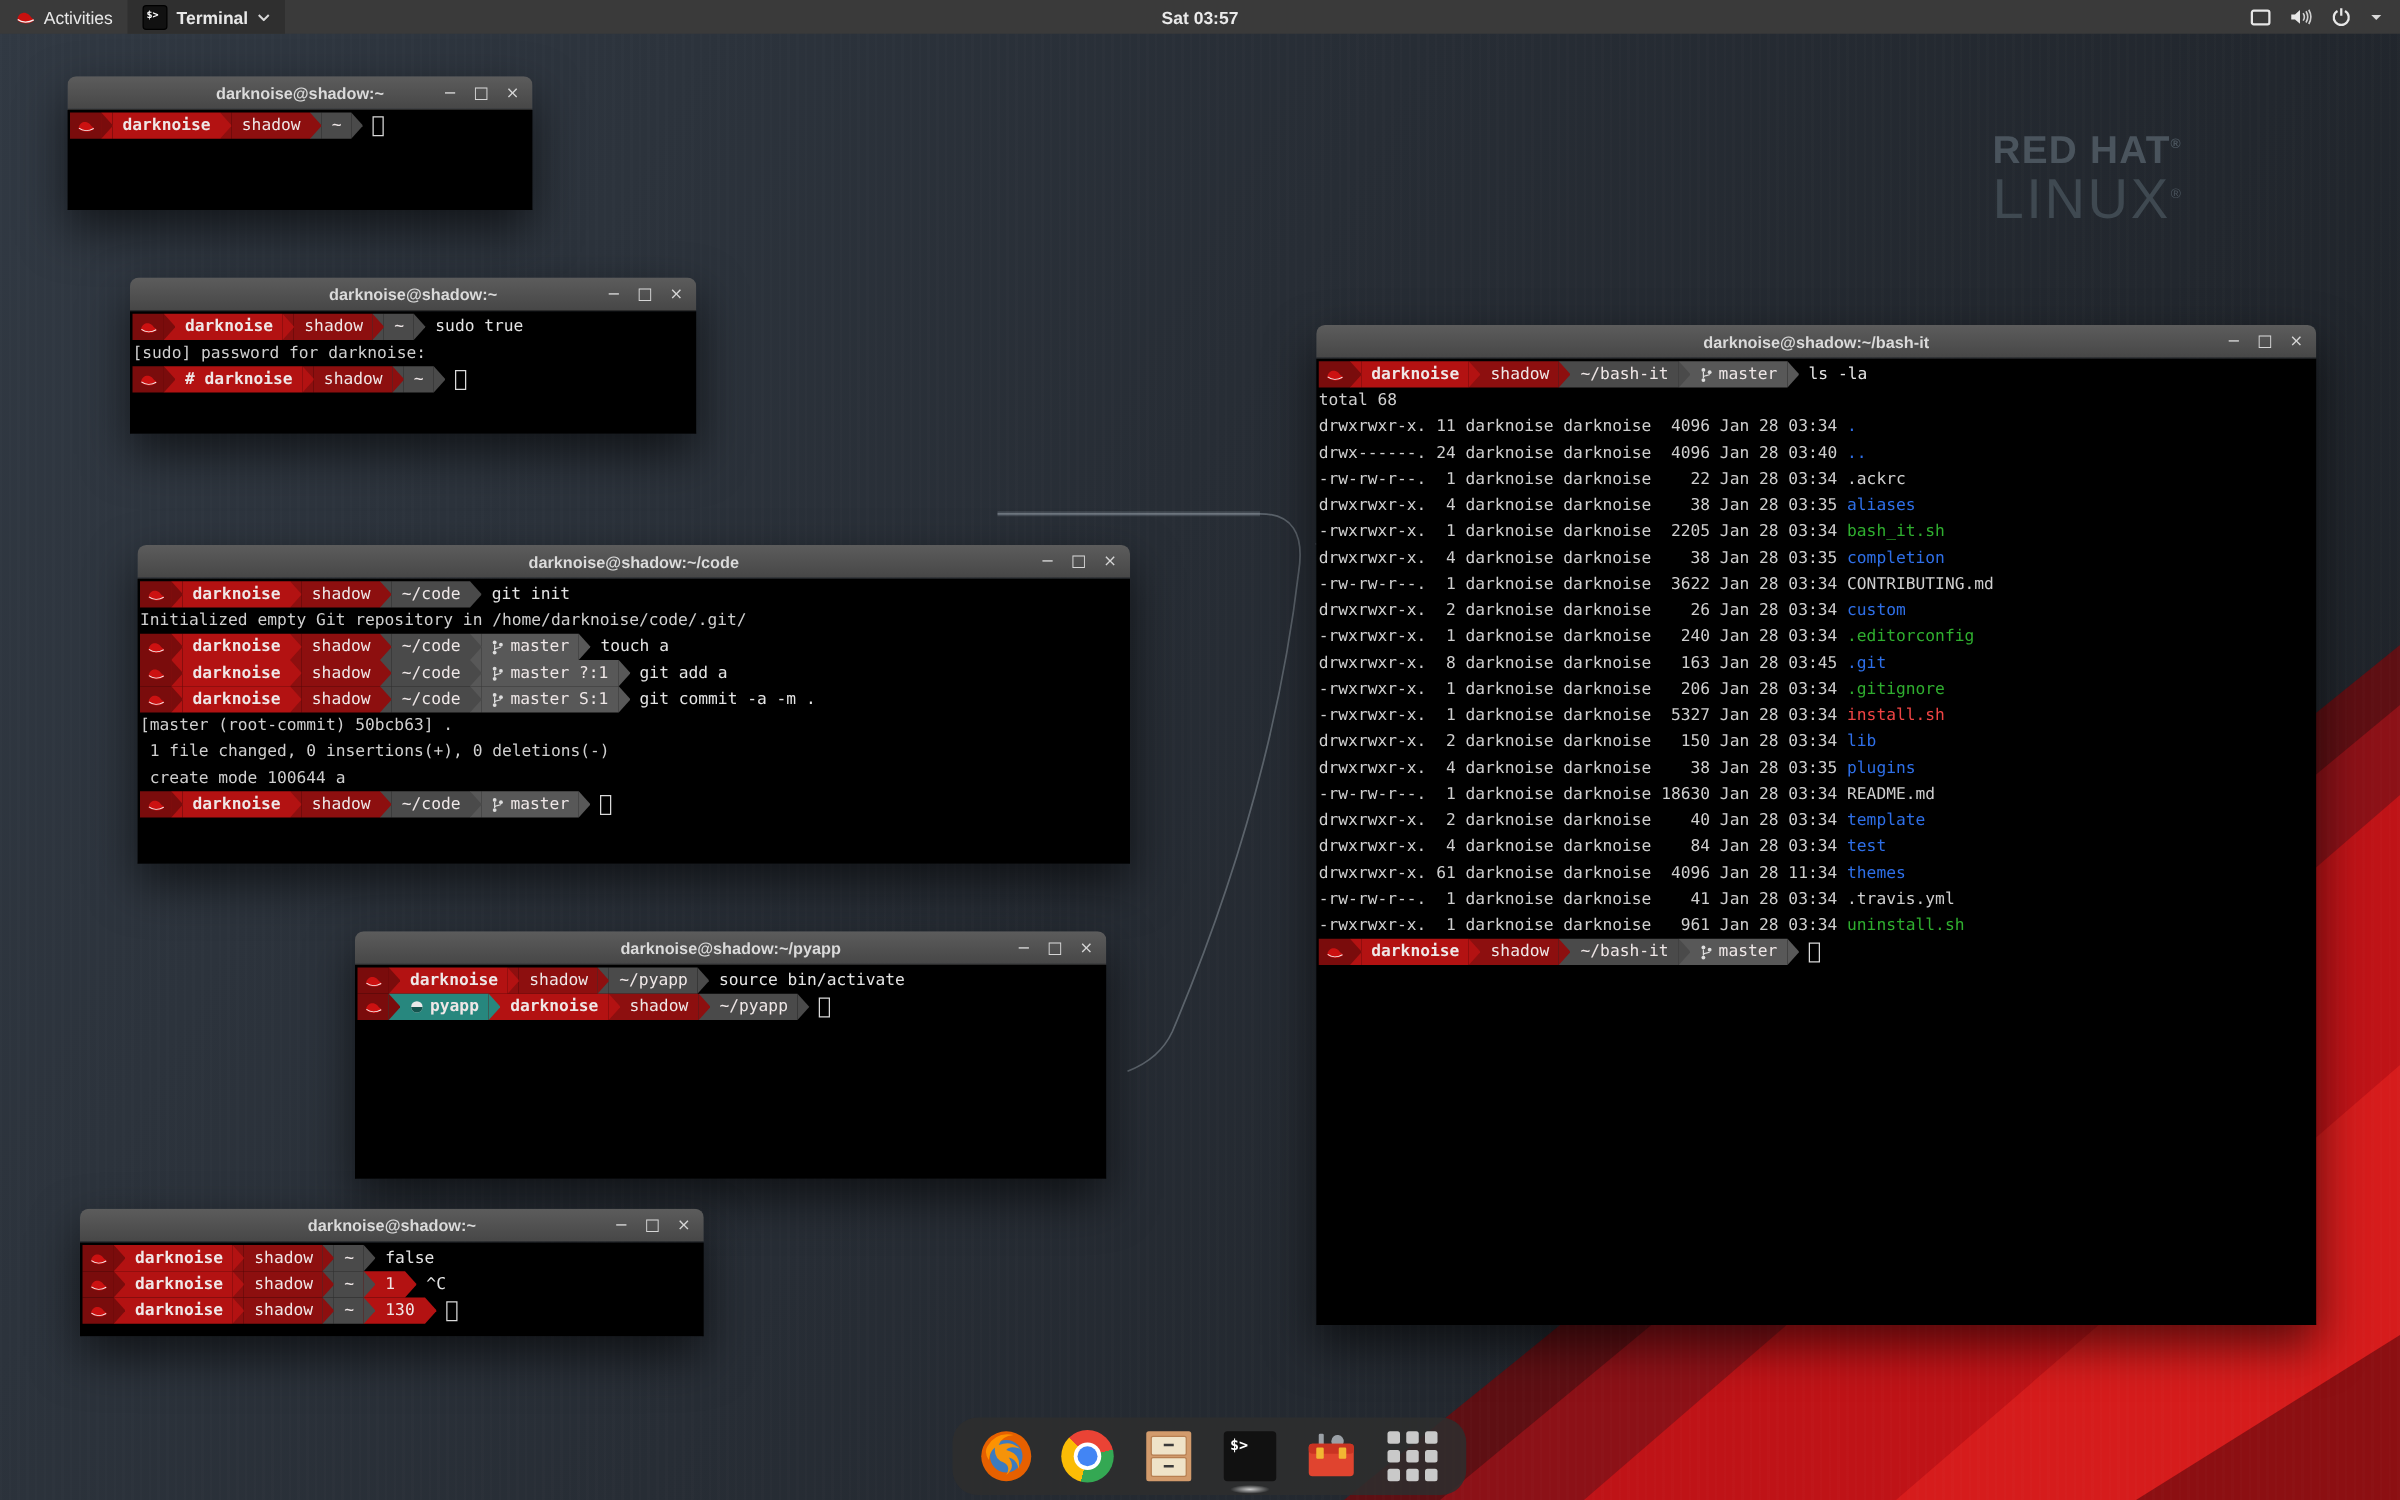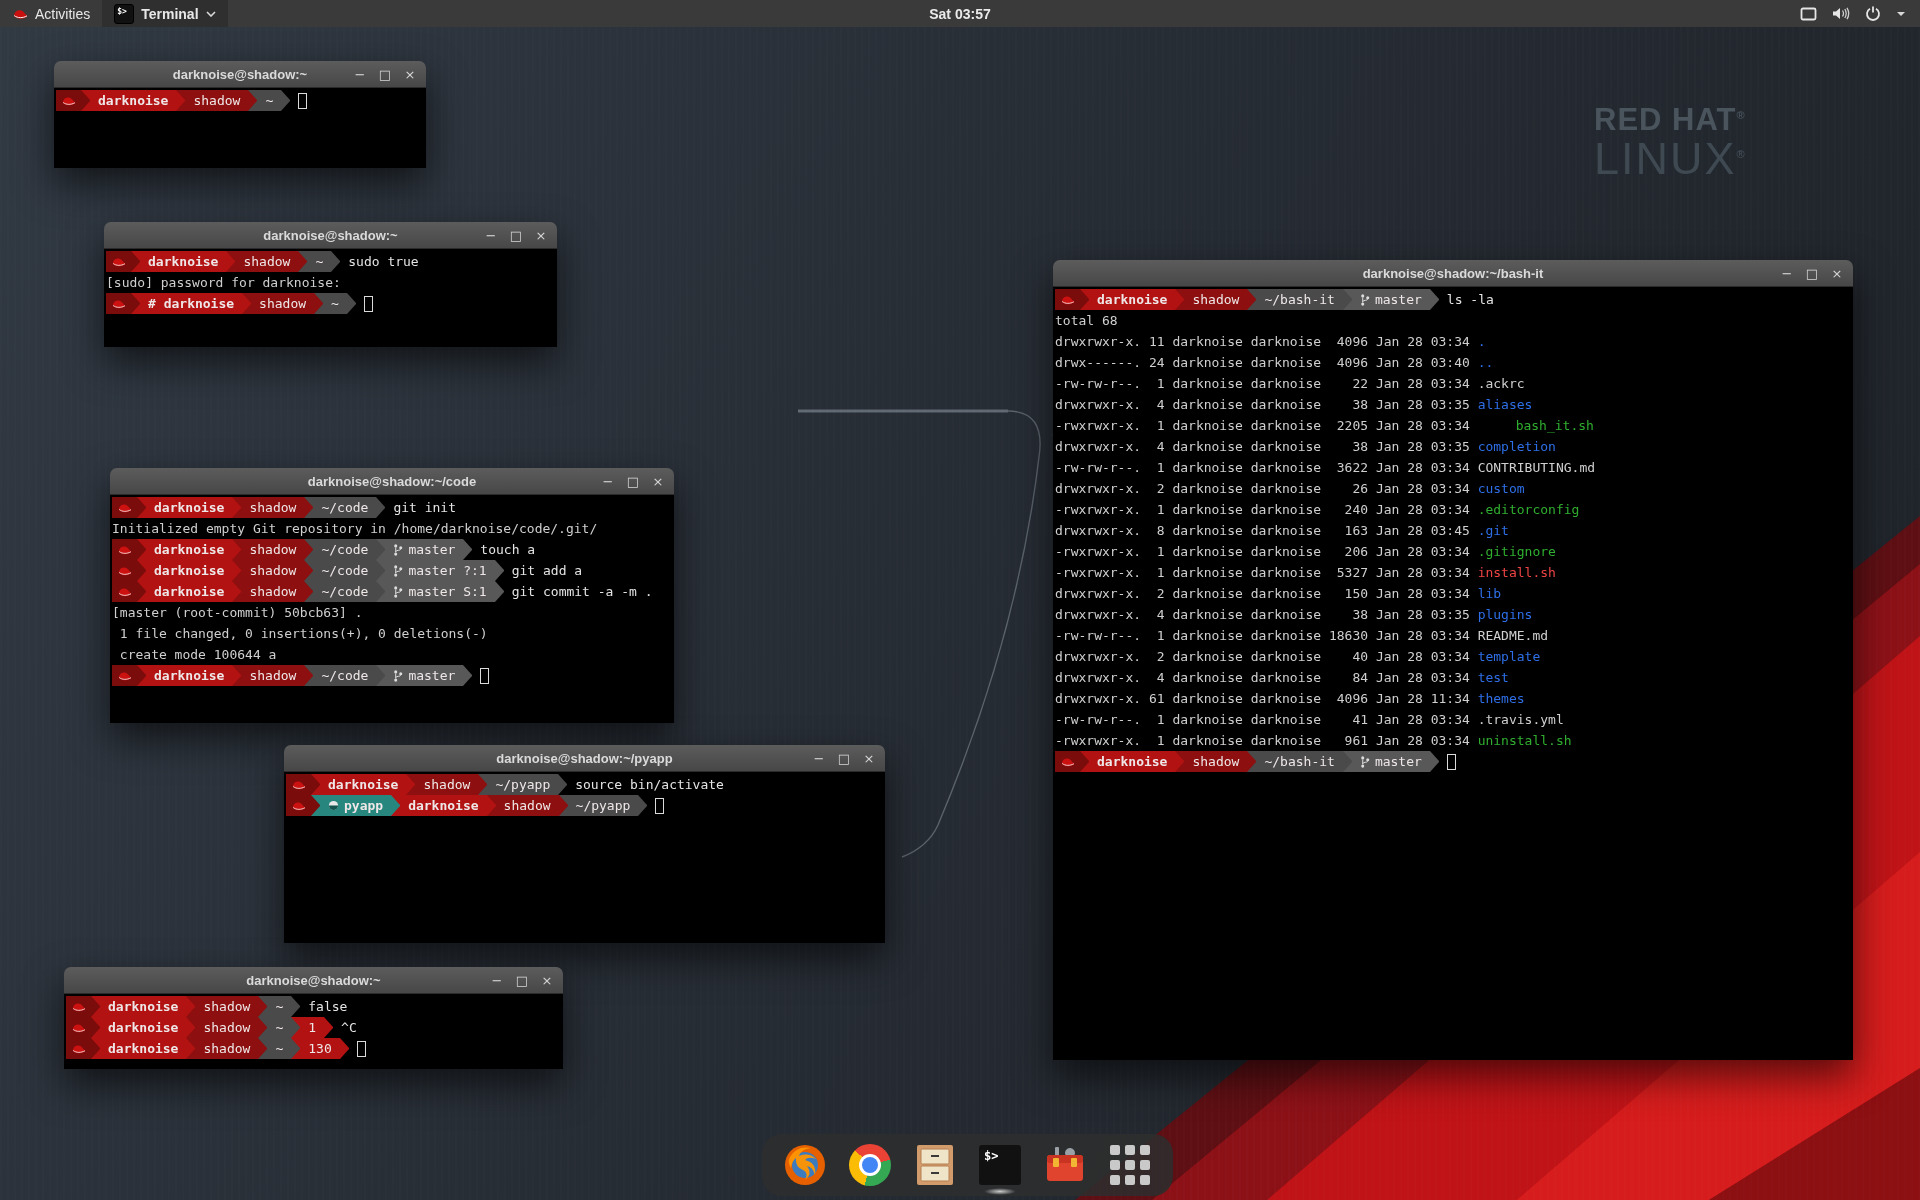--- a/index.html
+++ b/index.html
@@ -144,21 +144,21 @@
             <path d="M2.2 8.1 C5.6 10.8 10.8 10.7 15 8.4" stroke="#f0f0f0" stroke-width="0.9" fill="none"></path>
           </svg></span><span class="pl-sep" style="border-left-color: rgb(122, 12, 12); background: rgb(179, 18, 18);"></span><span class="pl" style="background: rgb(179, 18, 18);"><span style="font-weight: bold;">darknoise</span></span><span class="pl-sep" style="border-left-color: rgb(179, 18, 18); background: rgb(141, 15, 15);"></span><span class="pl" style="background: rgb(141, 15, 15);"><span>shadow</span></span><span class="pl-sep" style="border-left-color: rgb(141, 15, 15); background: rgb(74, 74, 74);"></span><span class="pl" style="background: rgb(74, 74, 74);"><span>~</span></span><span class="pl-sep" style="border-left-color: rgb(74, 74, 74); background: transparent;"></span><span class="ttext cmd">sudo true</span></div>
       <div class="tline"><span class="ttext">[sudo] password for darknoise:</span></div>
       <div class="tline"><span class="pl hat" style="background: rgb(122, 12, 12);"><svg width="15" height="12" viewBox="0 0 16 13">
             <path fill="#cc1111" d="M2 7.6 C2.6 3.8 6 2.2 9 3 C11.2 3.6 12.4 5.2 13.2 6.6 C14 7.3 15 7.8 15.4 8.5 C14.2 10.6 10 11.8 6.4 10.9 C3.6 10.2 1.6 9 2 7.6 Z"></path>
             <path d="M2.2 8.1 C5.6 10.8 10.8 10.7 15 8.4" stroke="#f0f0f0" stroke-width="0.9" fill="none"></path>
           </svg></span><span class="pl-sep" style="border-left-color: rgb(122, 12, 12); background: rgb(179, 18, 18);"></span><span class="pl" style="background: rgb(179, 18, 18);"><span style="font-weight: bold;"># darknoise</span></span><span class="pl-sep" style="border-left-color: rgb(179, 18, 18); background: rgb(141, 15, 15);"></span><span class="pl" style="background: rgb(141, 15, 15);"><span>shadow</span></span><span class="pl-sep" style="border-left-color: rgb(141, 15, 15); background: rgb(74, 74, 74);"></span><span class="pl" style="background: rgb(74, 74, 74);"><span>~</span></span><span class="pl-sep" style="border-left-color: rgb(74, 74, 74); background: transparent;"></span><span class="cursor"></span></div>
     </div>
 </div>
 
-<div class="window" style="left:110px;top:468px;width:564px;height:255px">
+<div class="window" style="left:110px;top:436px;width:794px;height:255px">
   <div class="titlebar">
     <span class="title">darknoise@shadow:~/code</span>
     <span class="winbtns">
         <span class="winbtn">−</span>
         <span class="winbtn">□</span>
         <span class="winbtn">×</span>
       </span>
   </div>
   <div class="term">
       <div class="tline"><span class="pl hat" style="background: rgb(122, 12, 12);"><svg width="15" height="12" viewBox="0 0 16 13">
@@ -274,21 +274,21 @@
             <circle cx="3" cy="3" r="1.7" fill="#ddd"></circle>
             <circle cx="3" cy="12" r="1.7" fill="#ddd"></circle>
             <circle cx="8.5" cy="5" r="1.7" fill="#ddd"></circle>
             <path d="M3 4.8 V10.2 M3 9.5 C3 7.2 8.5 8.2 8.5 6.8" stroke="#ddd" stroke-width="1.1" fill="none"></path>
           </svg><span>master</span></span><span class="pl-sep" style="border-left-color: rgb(88, 88, 88); background: transparent;"></span><span class="ttext cmd">ls -la</span></div>
       <div class="tline"><span class="ttext">total 68</span></div>
       <div class="tline"><span class="ttext">drwxrwxr-x. 11 darknoise darknoise  4096 Jan 28 03:34 </span><span class="ttext" style="color: rgb(46, 111, 232);">.</span></div>
       <div class="tline"><span class="ttext">drwx------. 24 darknoise darknoise  4096 Jan 28 03:40 </span><span class="ttext" style="color: rgb(46, 111, 232);">..</span></div>
       <div class="tline"><span class="ttext">-rw-rw-r--.  1 darknoise darknoise    22 Jan 28 03:34 </span><span class="ttext">.ackrc</span></div>
       <div class="tline"><span class="ttext">drwxrwxr-x.  4 darknoise darknoise    38 Jan 28 03:35 </span><span class="ttext" style="color: rgb(46, 111, 232);">aliases</span></div>
-      <div class="tline"><span class="ttext">-rwxrwxr-x.  1 darknoise darknoise  2205 Jan 28 03:34 </span><span class="ttext" style="color: rgb(47, 174, 47); margin-left: 38px;">bash_it.sh</span></div>
+      <div class="tline"><span class="ttext">-rwxrwxr-x.  1 darknoise darknoise  2205 Jan 28 03:34 </span><span class="ttext" style="color: rgb(47, 174, 47);">bash_it.sh</span></div>
       <div class="tline"><span class="ttext">drwxrwxr-x.  4 darknoise darknoise    38 Jan 28 03:35 </span><span class="ttext" style="color: rgb(46, 111, 232);">completion</span></div>
       <div class="tline"><span class="ttext">-rw-rw-r--.  1 darknoise darknoise  3622 Jan 28 03:34 </span><span class="ttext">CONTRIBUTING.md</span></div>
       <div class="tline"><span class="ttext">drwxrwxr-x.  2 darknoise darknoise    26 Jan 28 03:34 </span><span class="ttext" style="color: rgb(46, 111, 232);">custom</span></div>
       <div class="tline"><span class="ttext">-rwxrwxr-x.  1 darknoise darknoise   240 Jan 28 03:34 </span><span class="ttext" style="color: rgb(47, 174, 47);">.editorconfig</span></div>
       <div class="tline"><span class="ttext">drwxrwxr-x.  8 darknoise darknoise   163 Jan 28 03:45 </span><span class="ttext" style="color: rgb(46, 111, 232);">.git</span></div>
       <div class="tline"><span class="ttext">-rwxrwxr-x.  1 darknoise darknoise   206 Jan 28 03:34 </span><span class="ttext" style="color: rgb(47, 174, 47);">.gitignore</span></div>
       <div class="tline"><span class="ttext">-rwxrwxr-x.  1 darknoise darknoise  5327 Jan 28 03:34 </span><span class="ttext" style="color: #ef4444;">install.sh</span></div>
       <div class="tline"><span class="ttext">drwxrwxr-x.  2 darknoise darknoise   150 Jan 28 03:34 </span><span class="ttext" style="color: rgb(46, 111, 232);">lib</span></div>
       <div class="tline"><span class="ttext">drwxrwxr-x.  4 darknoise darknoise    38 Jan 28 03:35 </span><span class="ttext" style="color: rgb(46, 111, 232);">plugins</span></div>
       <div class="tline"><span class="ttext">-rw-rw-r--.  1 darknoise darknoise 18630 Jan 28 03:34 </span><span class="ttext">README.md</span></div>

